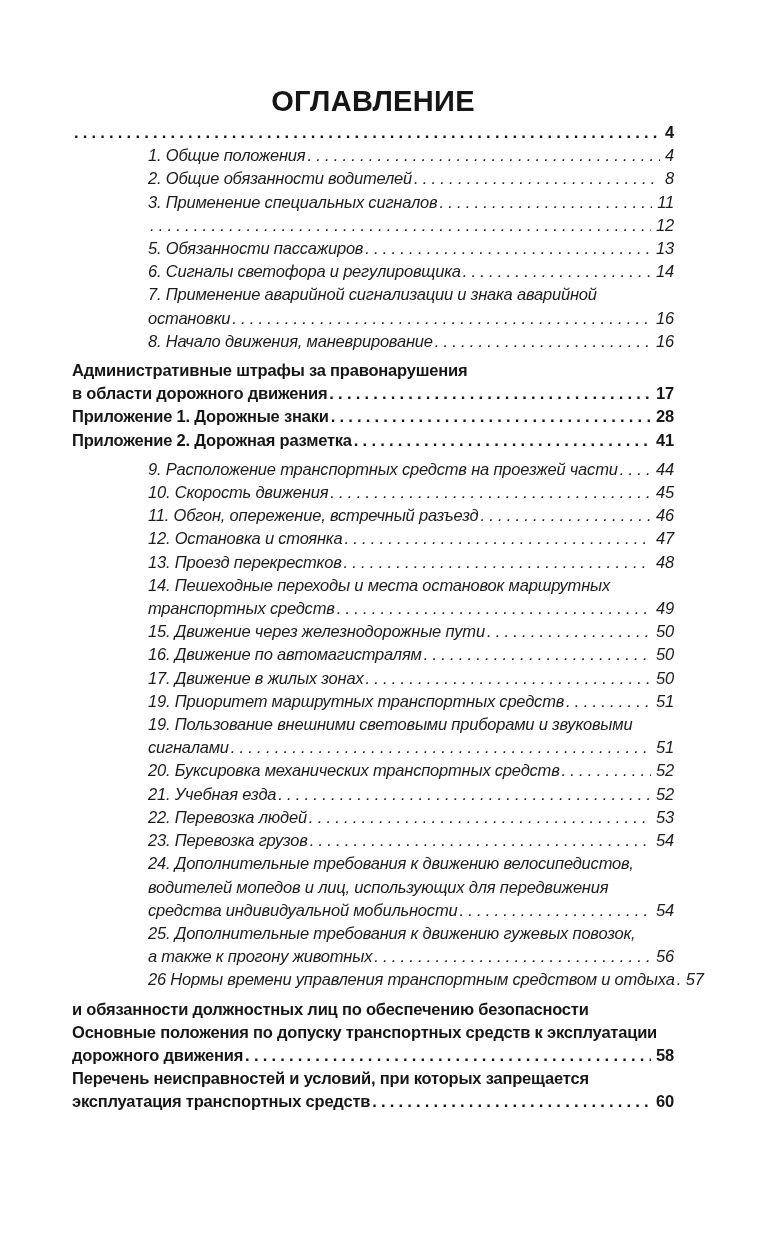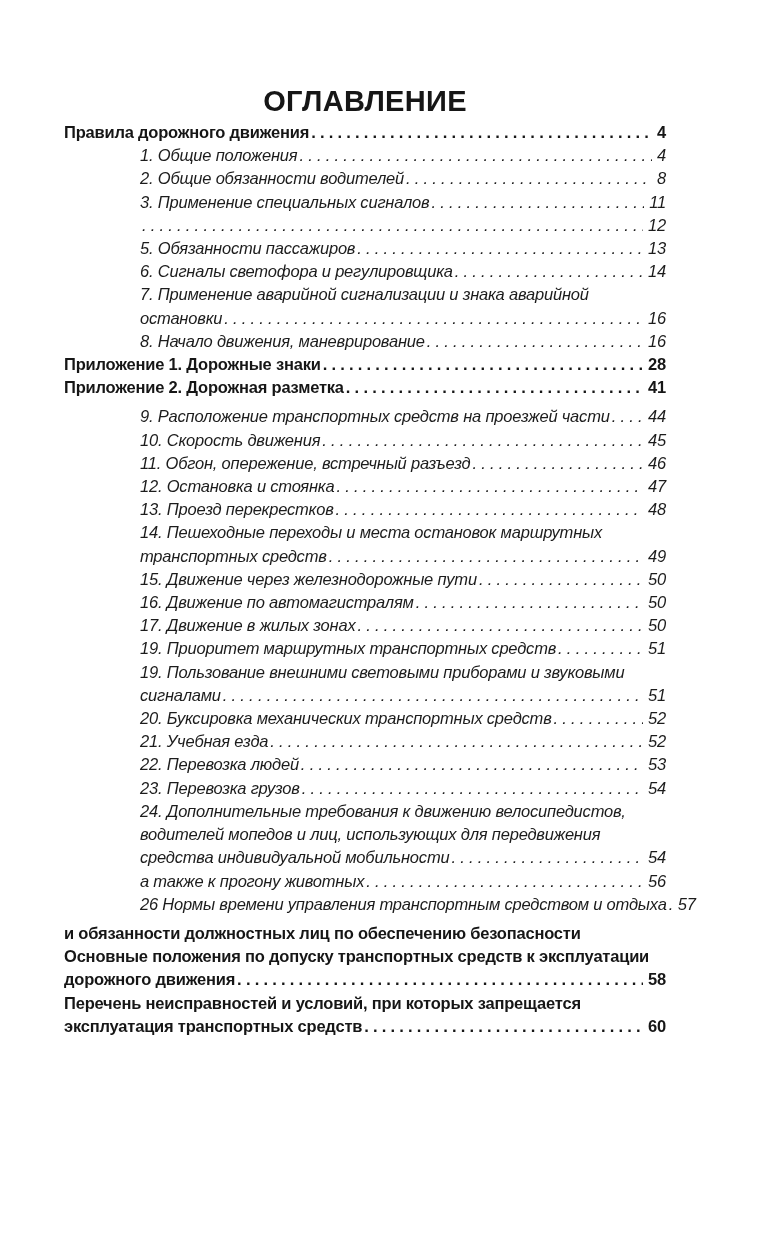--- a/index.html
+++ b/index.html
@@ -9,21 +9,21 @@
     width: 768px;
     height: 1241px;
     background: #ffffff;
     overflow: hidden;
     font-family: "Liberation Sans", sans-serif;
     color: #1c1c1c;
   }
   .content {
     position: absolute;
     top: 86px;
-    left: 64px;
+    left: 72px;
     width: 602px;
   }
   .title {
     margin: 0 0 5px 0;
     font-size: 29px;
     line-height: 30px;
     font-weight: 800;
     letter-spacing: 0.3px;
     text-align: center;
     color: #161616;
@@ -54,21 +54,20 @@
 </style>
 </head>
 <body>
 
 <div class="page">
   <div class="content">
     <h1 class="title">ОГЛАВЛЕНИЕ</h1>
     <div>
         <div class="entry bold">
           <div class="line">
-            <span class="txt">Правила дорожного движения</span>
             <span class="lead"></span>
             <span class="page-num">4</span>
           </div>
         </div>
         <div class="entry indent">
           <div class="line">
             <span class="txt">1. Общие положения</span>
             <span class="lead"></span>
             <span class="page-num">4</span>
           </div>
@@ -117,20 +116,30 @@
             <span class="page-num">16</span>
           </div>
         </div>
         <div class="entry indent">
           <div class="line">
             <span class="txt">8. Начало движения, маневрирование</span>
             <span class="lead"></span>
             <span class="page-num">16</span>
           </div>
         </div>
+        <div class="entry bold gap">
+          <div class="line">
+            <span class="txt">Административные штрафы за правонарушения</span>
+          </div>
+          <div class="line">
+            <span class="txt">в области дорожного движения</span>
+            <span class="lead"></span>
+            <span class="page-num">17</span>
+          </div>
+        </div>
         <div class="entry bold">
           <div class="line">
             <span class="txt">Приложение 1. Дорожные знаки</span>
             <span class="lead"></span>
             <span class="page-num">28</span>
           </div>
         </div>
         <div class="entry bold">
           <div class="line">
             <span class="txt">Приложение 2. Дорожная разметка</span>
@@ -256,20 +265,23 @@
           <div class="line">
             <span class="txt">водителей мопедов и лиц, использующих для передвижения</span>
           </div>
           <div class="line">
             <span class="txt">средства индивидуальной мобильности</span>
             <span class="lead"></span>
             <span class="page-num">54</span>
           </div>
         </div>
         <div class="entry indent">
+          <div class="line">
+            <span class="txt">25. Дополнительные требования к движению гужевых повозок,</span>
+          </div>
           <div class="line">
             <span class="txt">а также к прогону животных</span>
             <span class="lead"></span>
             <span class="page-num">56</span>
           </div>
         </div>
         <div class="entry indent">
           <div class="line">
             <span class="txt">26 Нормы времени управления транспортным средством и отдыха</span>
             <span class="lead"></span>

